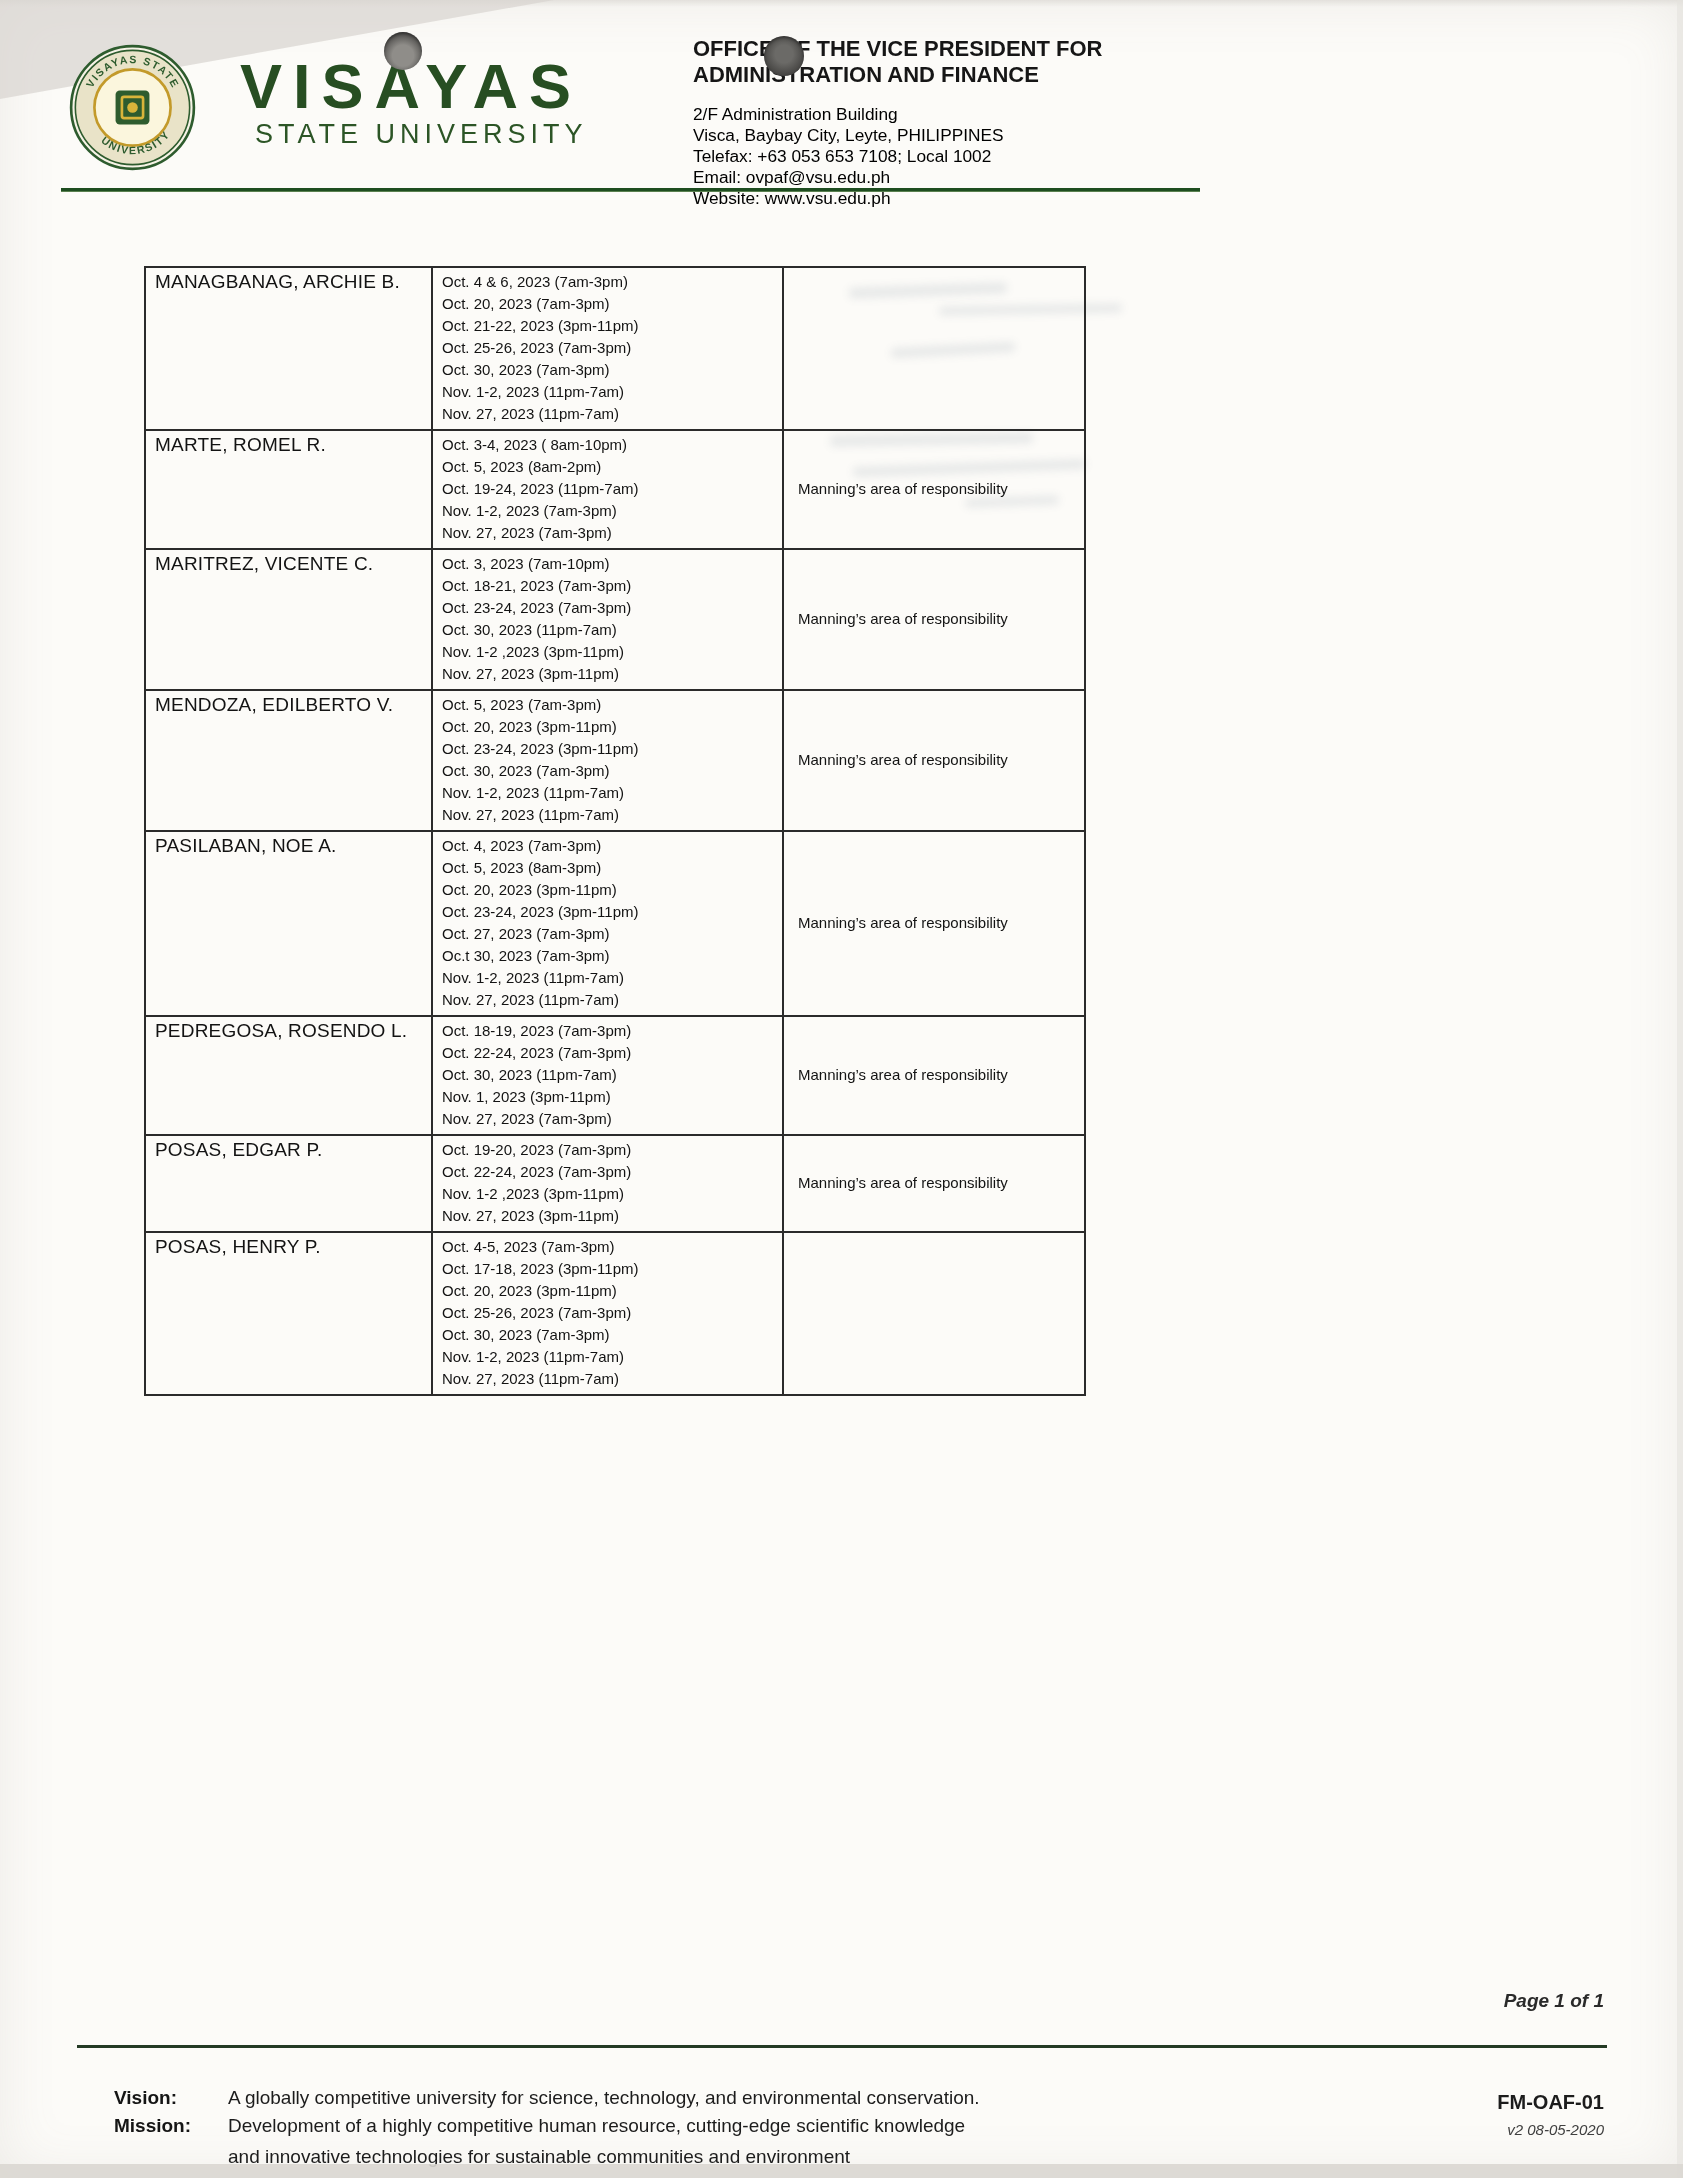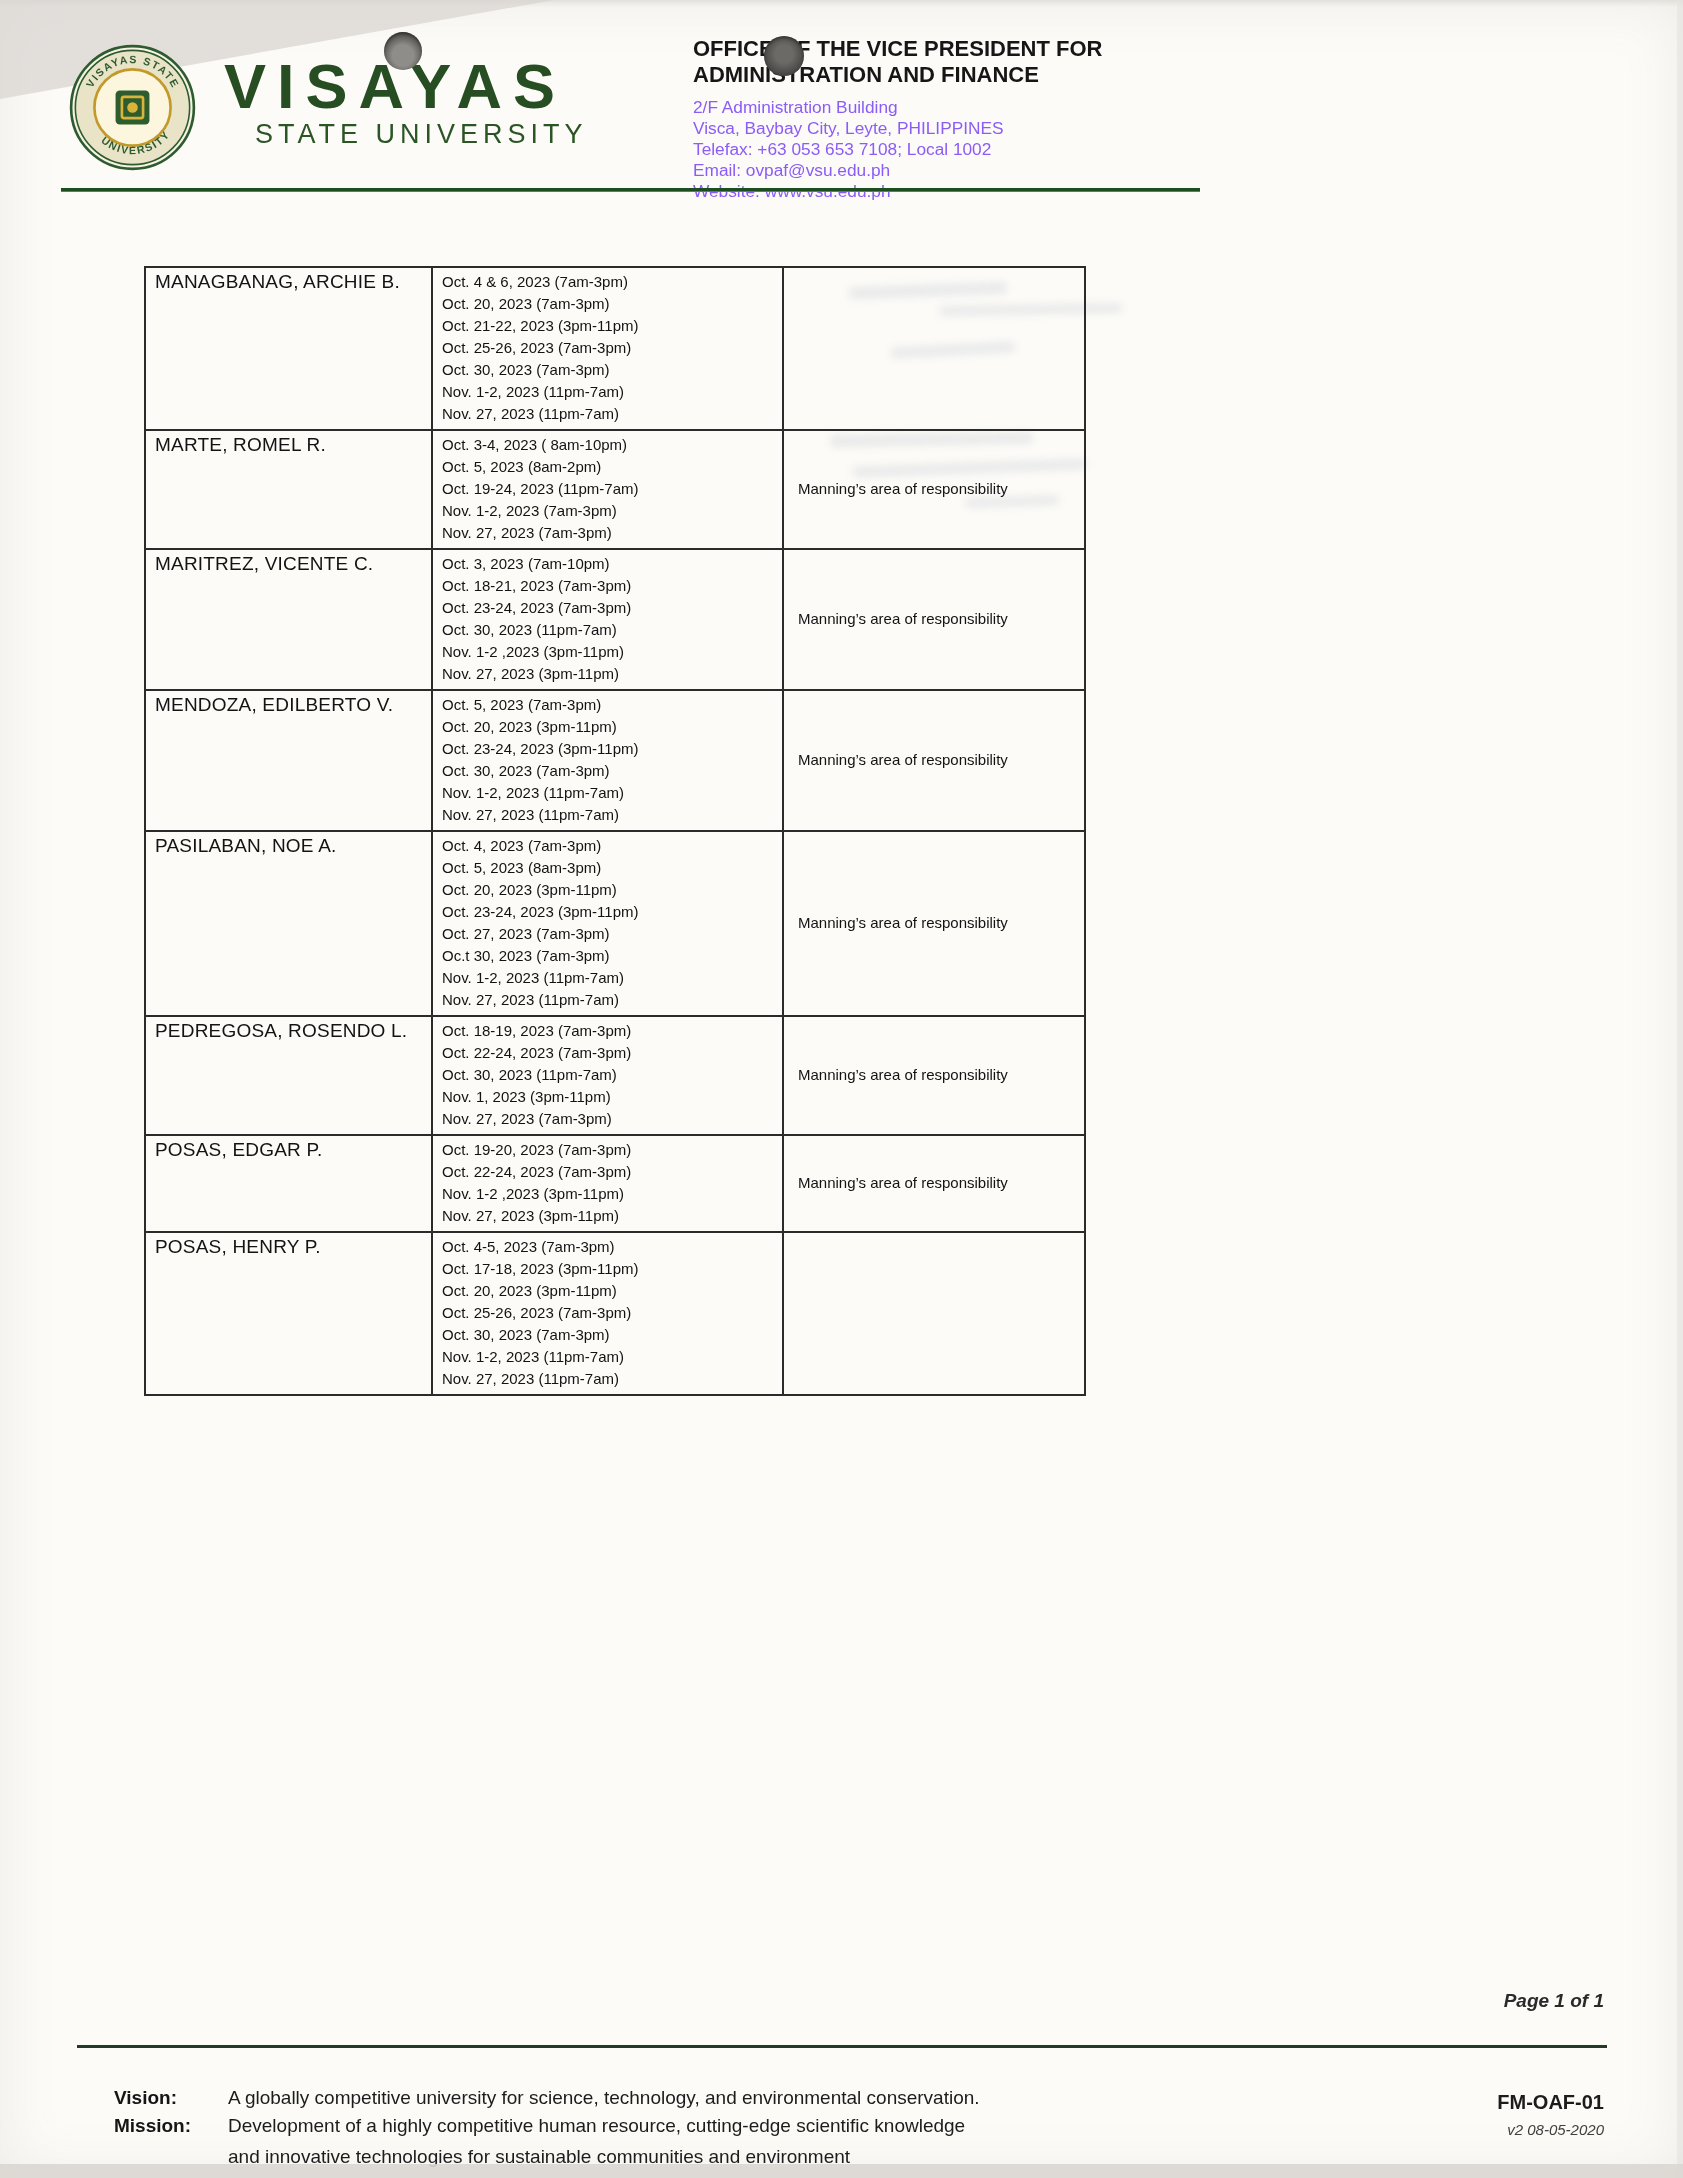--- a/index.html
+++ b/index.html
@@ -28,28 +28,28 @@
     box-shadow:0 2px 3px rgba(0,0,0,.35) inset; }
   .punch-hole.h2 { left:764px; top:36px; width:40px; height:40px;
     background:radial-gradient(circle at 50% 45%, #6b6a67 0 30%, #3f3e3c 78%);
     box-shadow:0 2px 3px rgba(0,0,0,.35) inset; }
 
   .ghost { position:absolute; background:#5e7183; border-radius:4px;
     filter:blur(4px); opacity:.13; z-index:1; }
 
   
   .seal { position:absolute; left:69px; top:44px; width:127px; height:127px; }
-  .wordmark { position:absolute; left:224px; top:50px;
+  .wordmark { position:absolute; left:240px; top:50px;
     font-size:63px; font-weight:600; letter-spacing:11px; color:#274e22; }
   .wordmark-sub { position:absolute; left:255px; top:119px;
     font-size:27px; font-weight:500; letter-spacing:5px; color:#2c5526; }
 
   .office-block { position:absolute; left:693px; top:36px; width:436px; }
   .office-title { font-size:22px; font-weight:700; line-height:26px; color:#161616; }
-  .office-info { margin-top:9px; font-size:17.3px; line-height:21px; color:#8b5cf6; }
+  .office-info { margin-top:16px; font-size:17.3px; line-height:21px; color:#000000; }
 
   .header-rule { position:absolute; left:61px; top:188px; width:1139px; height:2px;
     border-top:3px solid #1e4d20; border-bottom:1px solid #5a8150; }
 
   
   .sched-table { position:absolute; left:144px; top:227px; width:941px;
     border-collapse:collapse; table-layout:fixed; z-index:5;margin-top:39px; }
   .sched-table td { border:2px solid #2b2b2b; font-size:15px; line-height:22px;
     color:#131313; padding:3px 10px 4px 9px; vertical-align:top;
     background:rgba(252,251,248,0); }

